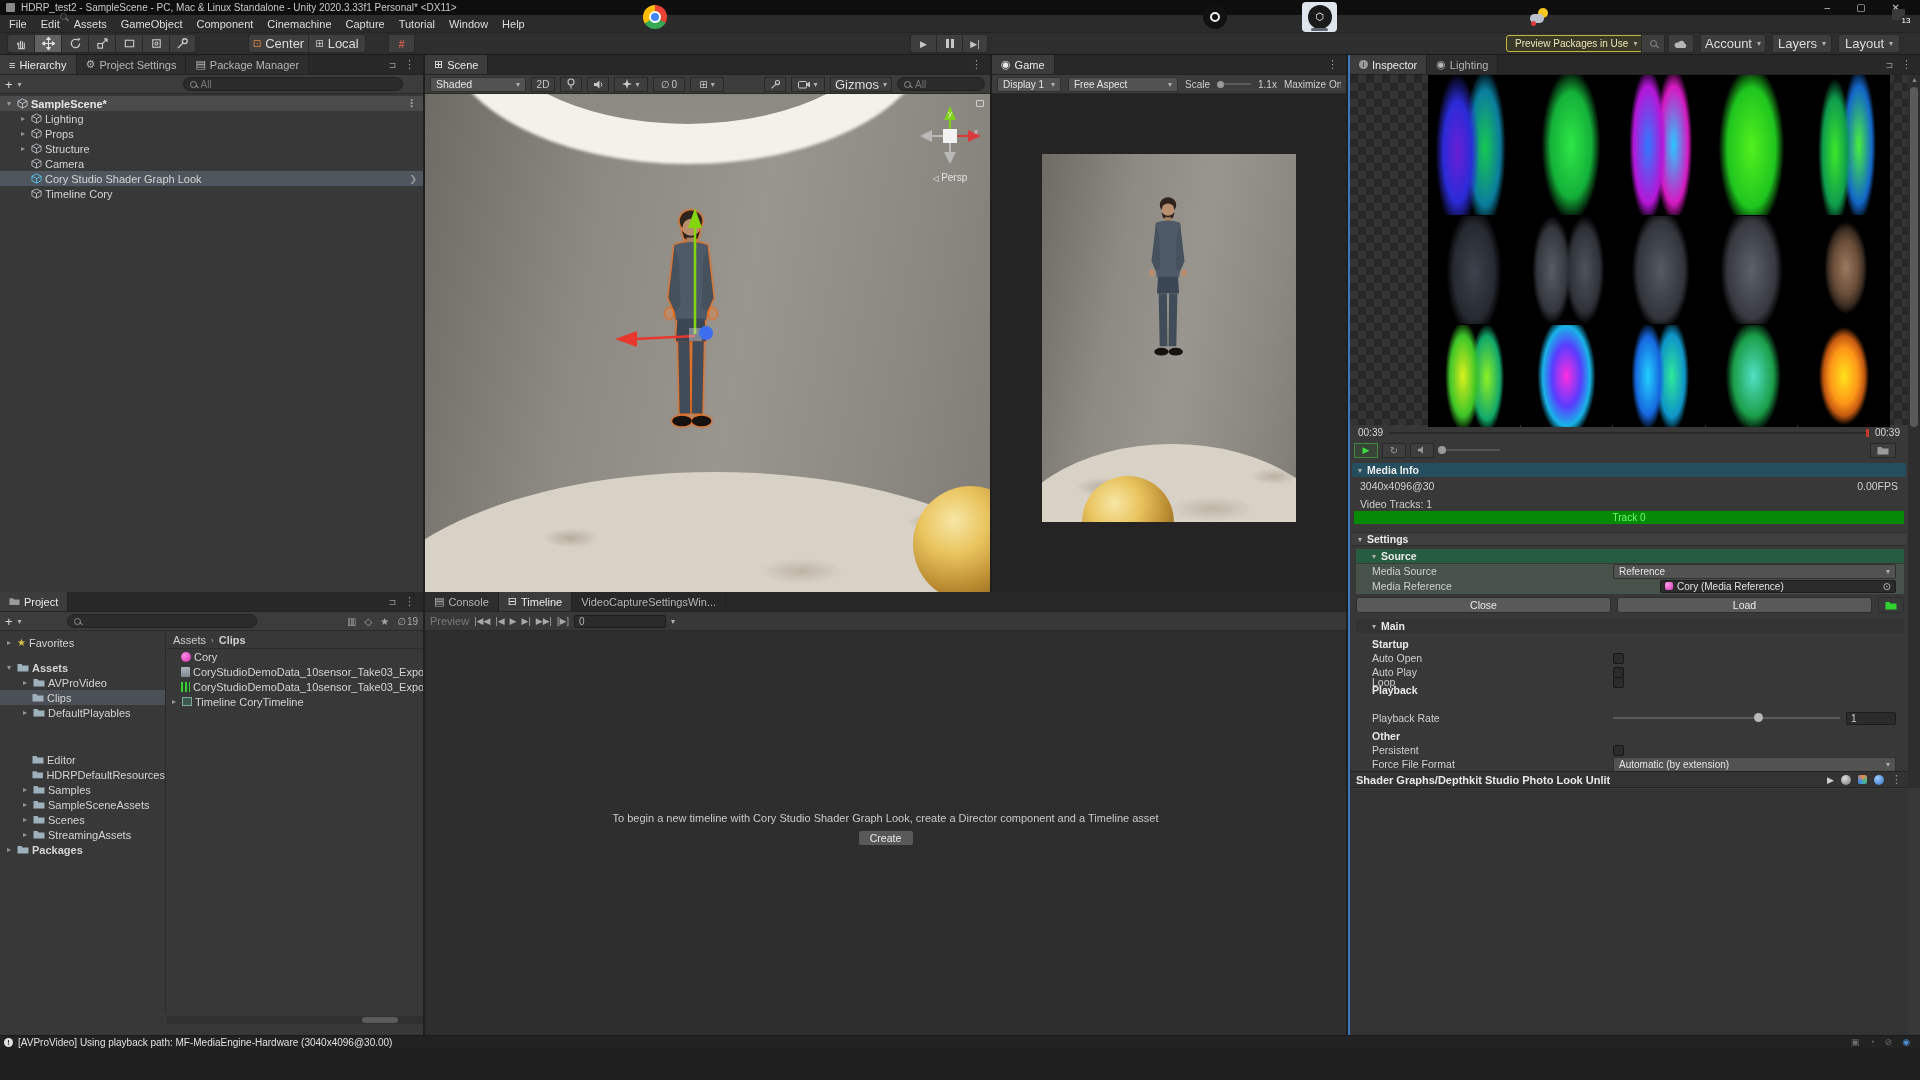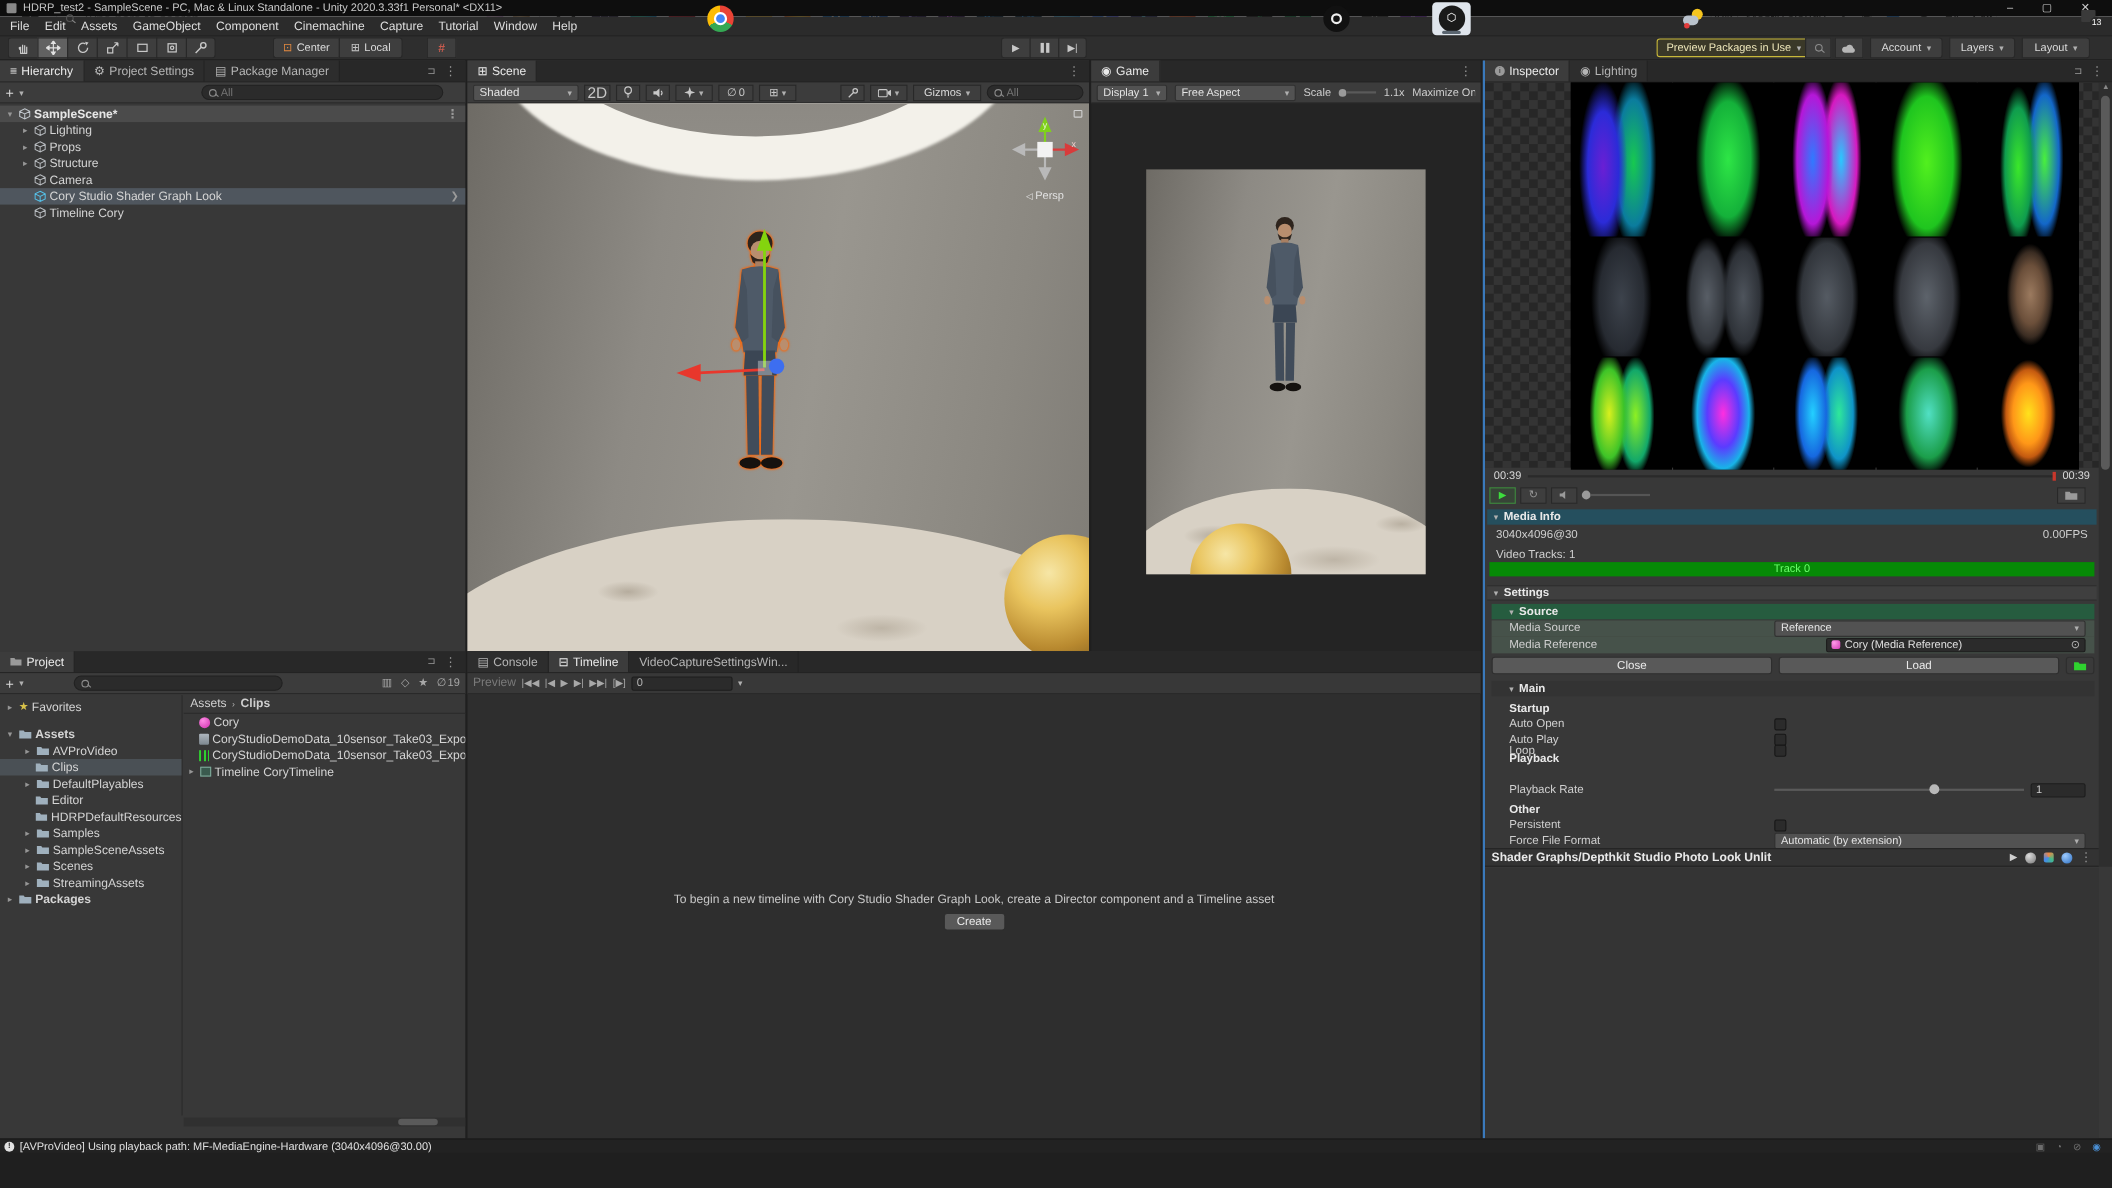--- a/index.html
+++ b/index.html
@@ -14,21 +14,21 @@
   .winbtns { margin-left:auto; display:flex; gap:26px; padding-right:14px; color:#cfcfcf; font-size:10px; }
   .menubar { left:0; top:15px; width:1920px; height:18px; background:#2b2b2b; display:flex; align-items:center; padding-left:2px; border-bottom:1px solid #242424; }
   .menubar span { padding:0 7px; color:#dedede; font-size:11px; }
   .maintoolbar { left:0; top:33px; width:1920px; height:22px; background:#2e2e2e; border-bottom:1px solid #191919; }
   .tbtn { height:19px; background:#3e3e3e; border:1px solid #282828; display:flex; align-items:center; justify-content:center; color:#c8c8c8; }
   .tgrp { display:flex; }
   .tgrp .tbtn { border-right-width:0; }
   .tgrp .tbtn:first-child { border-radius:3px 0 0 3px; }
   .tgrp .tbtn:last-child { border-radius:0 3px 3px 0; border-right-width:1px; }
   .tbtn.sel { background:#616161; }
-  .ddtext { font-size:10px; color:#dcdcdc; }
+  .ddtext { font-size:13px; color:#dcdcdc; }
   .caret { font-size:8px; color:#b0b0b0; }
 
   
   .panel { position:absolute; background:#383838; }
   .tabstrip { height:20px; background:#282828; display:flex; align-items:stretch; border-bottom:1px solid #232323; }
   .tab { padding:0 9px; background:#2d2d2d; color:#b5b5b5; display:flex; align-items:center; gap:4px; border-right:1px solid #222; font-size:11px; }
   .tab.active { background:#3c3c3c; color:#eaeaea; }
   .tabicons { margin-left:auto; display:flex; align-items:center; gap:8px; padding:0 8px; color:#9a9a9a; }
   .ptools { height:19px; background:#3c3c3c; border-bottom:1px solid #292929; display:flex; align-items:center; padding:0 5px; gap:5px; }
   .search { background:#2b2b2b; border:1px solid #212121; border-radius:8px; height:14px; display:flex; align-items:center; gap:4px; padding:0 6px; color:#888; }
@@ -296,21 +296,21 @@
     <div class="tabicons">
         <span>⋮</span>
       </div>
   </div>
   <div class="ptools">
     <div class="dd" style="width:96px;">
         <span>Shaded</span>
         <span class="caret">▾</span>
       </div>
     <div class="tbtn" style="width:24px;height:15px;">
-        <span style="font-size:14px;text-align:center;">2D</span>
+        <span style="font-size:10px;text-align:center;">2D</span>
       </div>
     <div class="tbtn" style="width:22px;height:15px;">
       <svg width="10" height="12" viewBox="0 0 10 12" fill="none" stroke="#c8c8c8" stroke-width="1.1">
           <circle cx="5" cy="4" r="3"></circle>
           <path d="M3.8 8.2h2.4 M4.2 10h1.6"></path>
         </svg>
     </div>
     <div class="tbtn" style="width:22px;height:15px;">
       <svg width="11" height="11" viewBox="0 0 11 11">
           <polygon points="1,4 3.5,4 6.5,1.5 6.5,9.5 3.5,7 1,7" fill="#c8c8c8"></polygon>
@@ -706,21 +706,21 @@
         </svg>
         <span>Clips</span>
       </div>
     <div class="hrow" style="padding-left:20px;">
         <span class="arr">▸</span>
         <svg width="12" height="9" viewBox="0 0 12 9">
           <path d="M0.5 1 h4 l1 1.4 h6 v6 h-11z" fill="#9fb0bd"></path>
         </svg>
         <span>DefaultPlayables</span>
       </div>
-    <div class="hrow" style="padding-left:32px;">
+    <div class="hrow" style="padding-left:32px;margin-top:32px;">
         <svg width="12" height="9" viewBox="0 0 12 9">
           <path d="M0.5 1 h4 l1 1.4 h6 v6 h-11z" fill="#9fb0bd"></path>
         </svg>
         <span>Editor</span>
       </div>
     <div class="hrow" style="padding-left:32px;">
         <svg width="12" height="9" viewBox="0 0 12 9">
           <path d="M0.5 1 h4 l1 1.4 h6 v6 h-11z" fill="#9fb0bd"></path>
         </svg>
         <span>HDRPDefaultResources</span>

